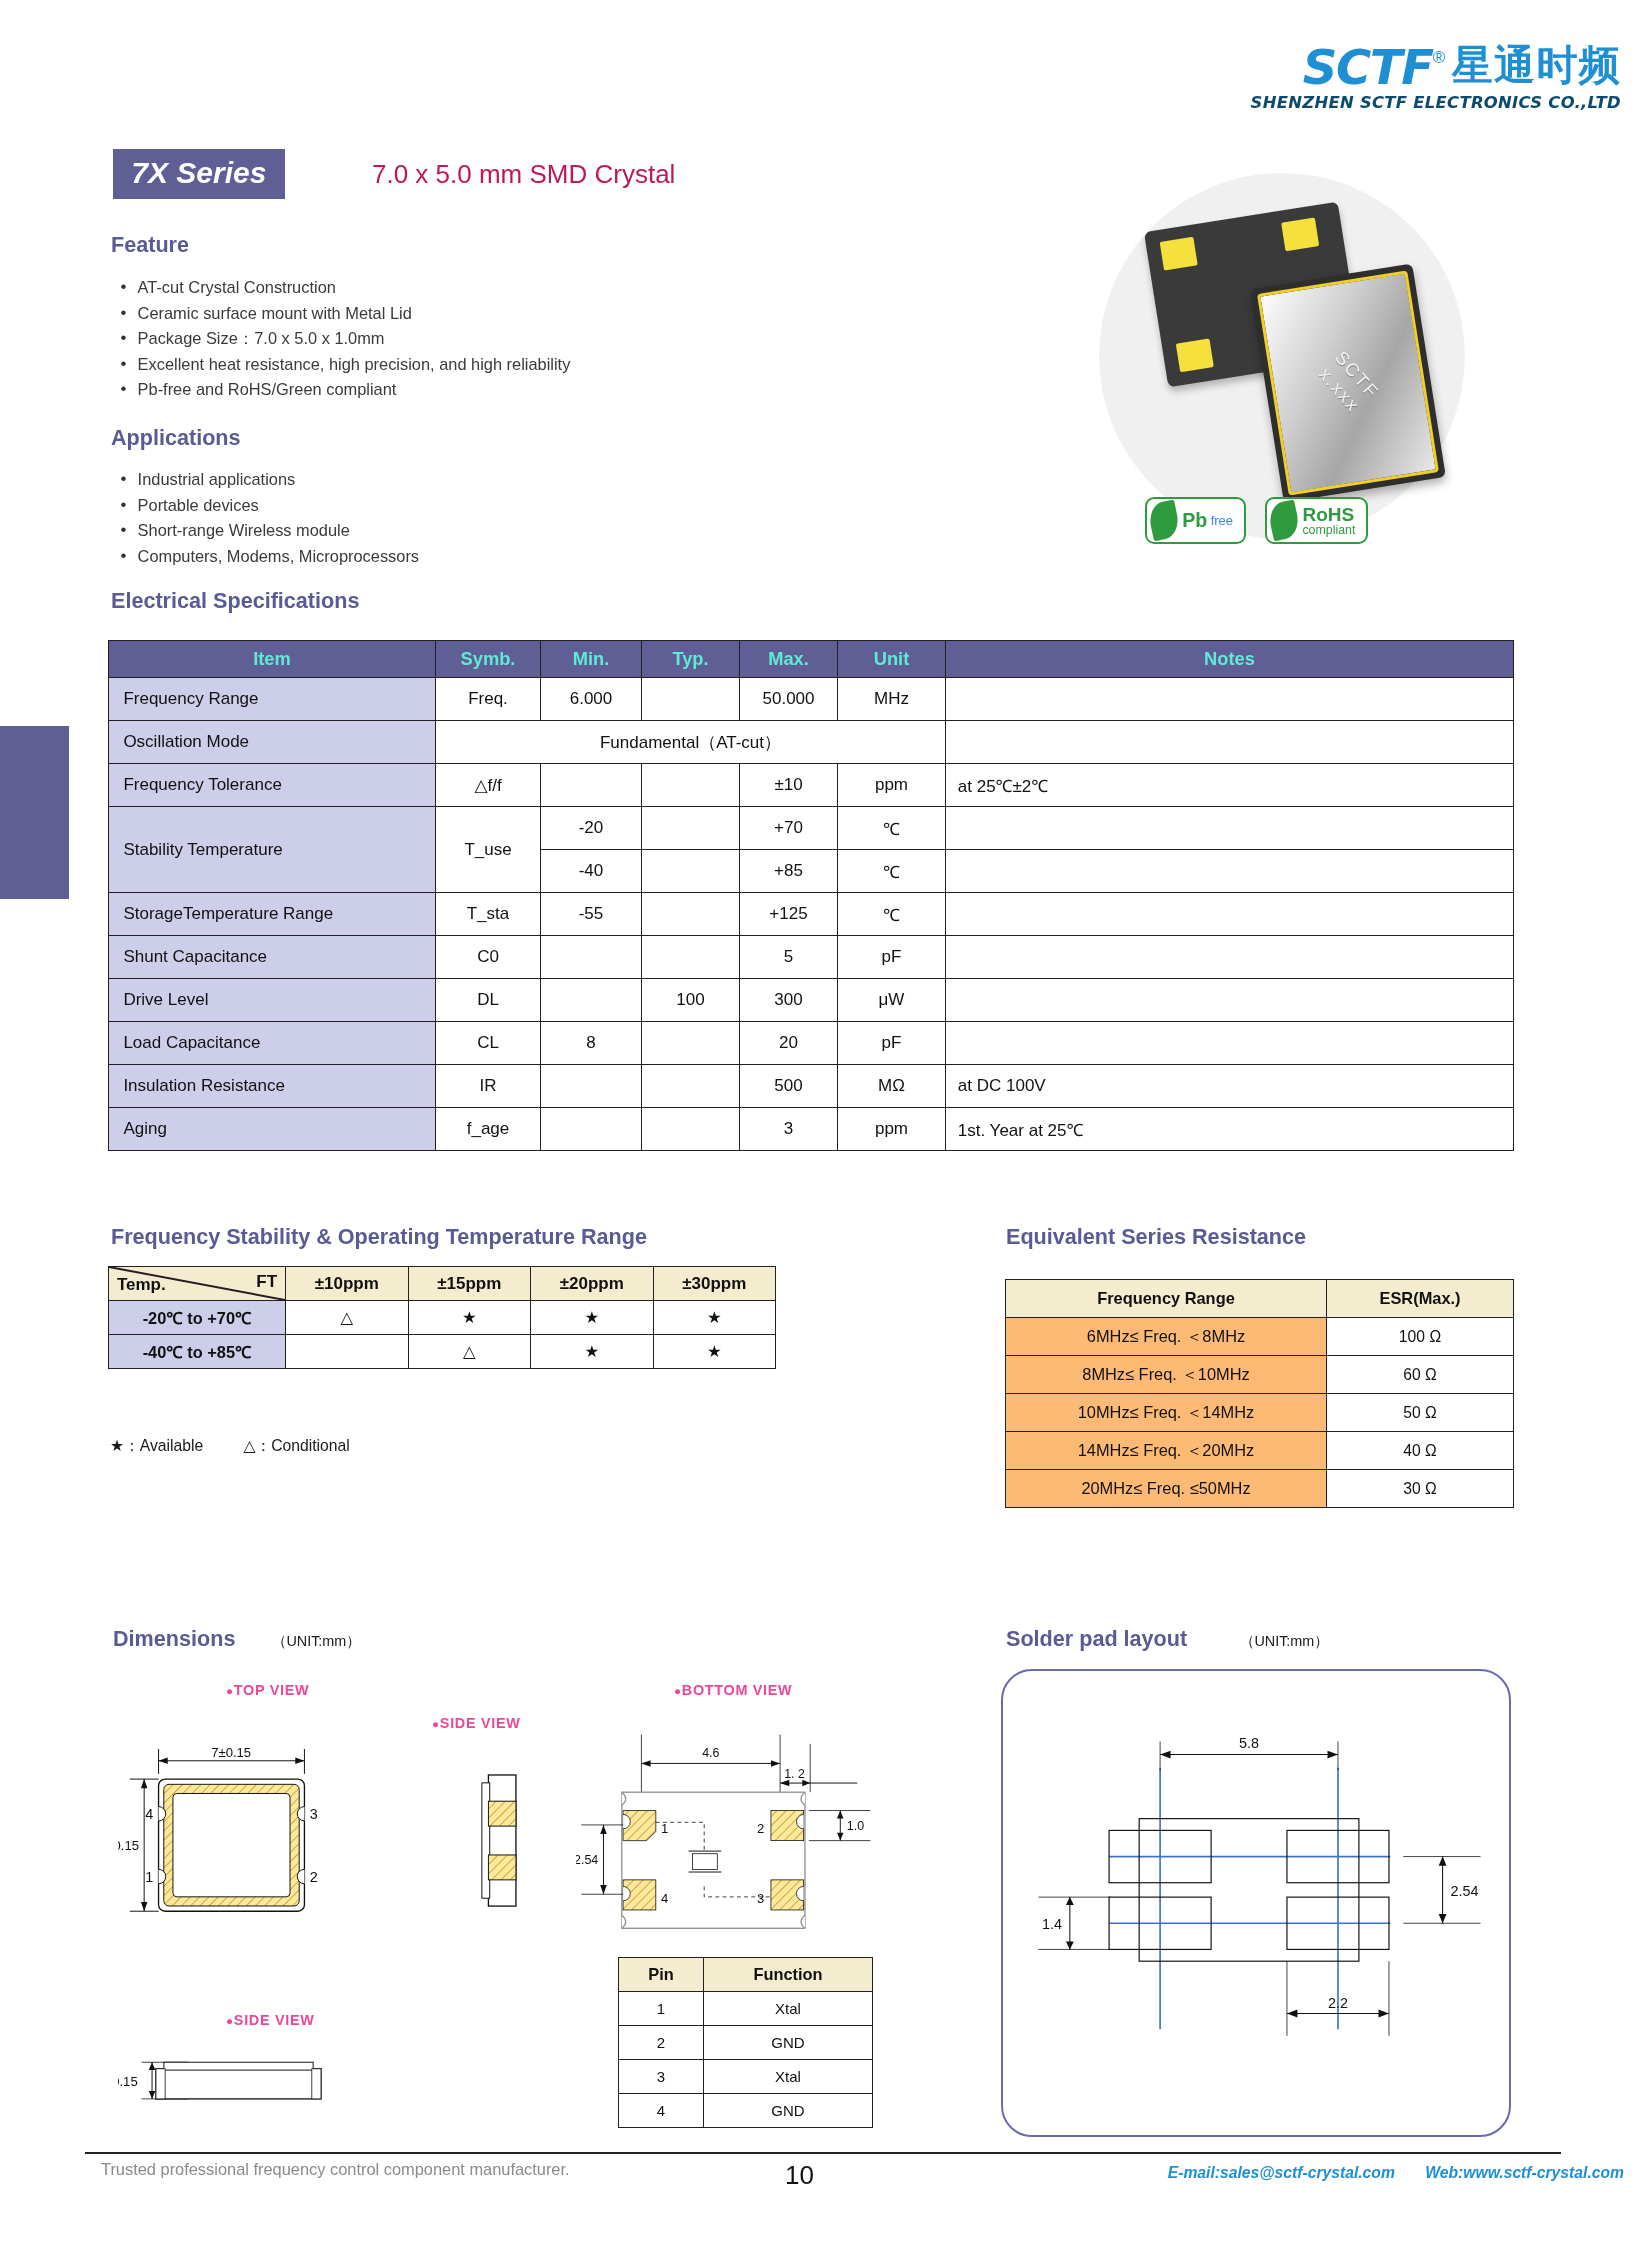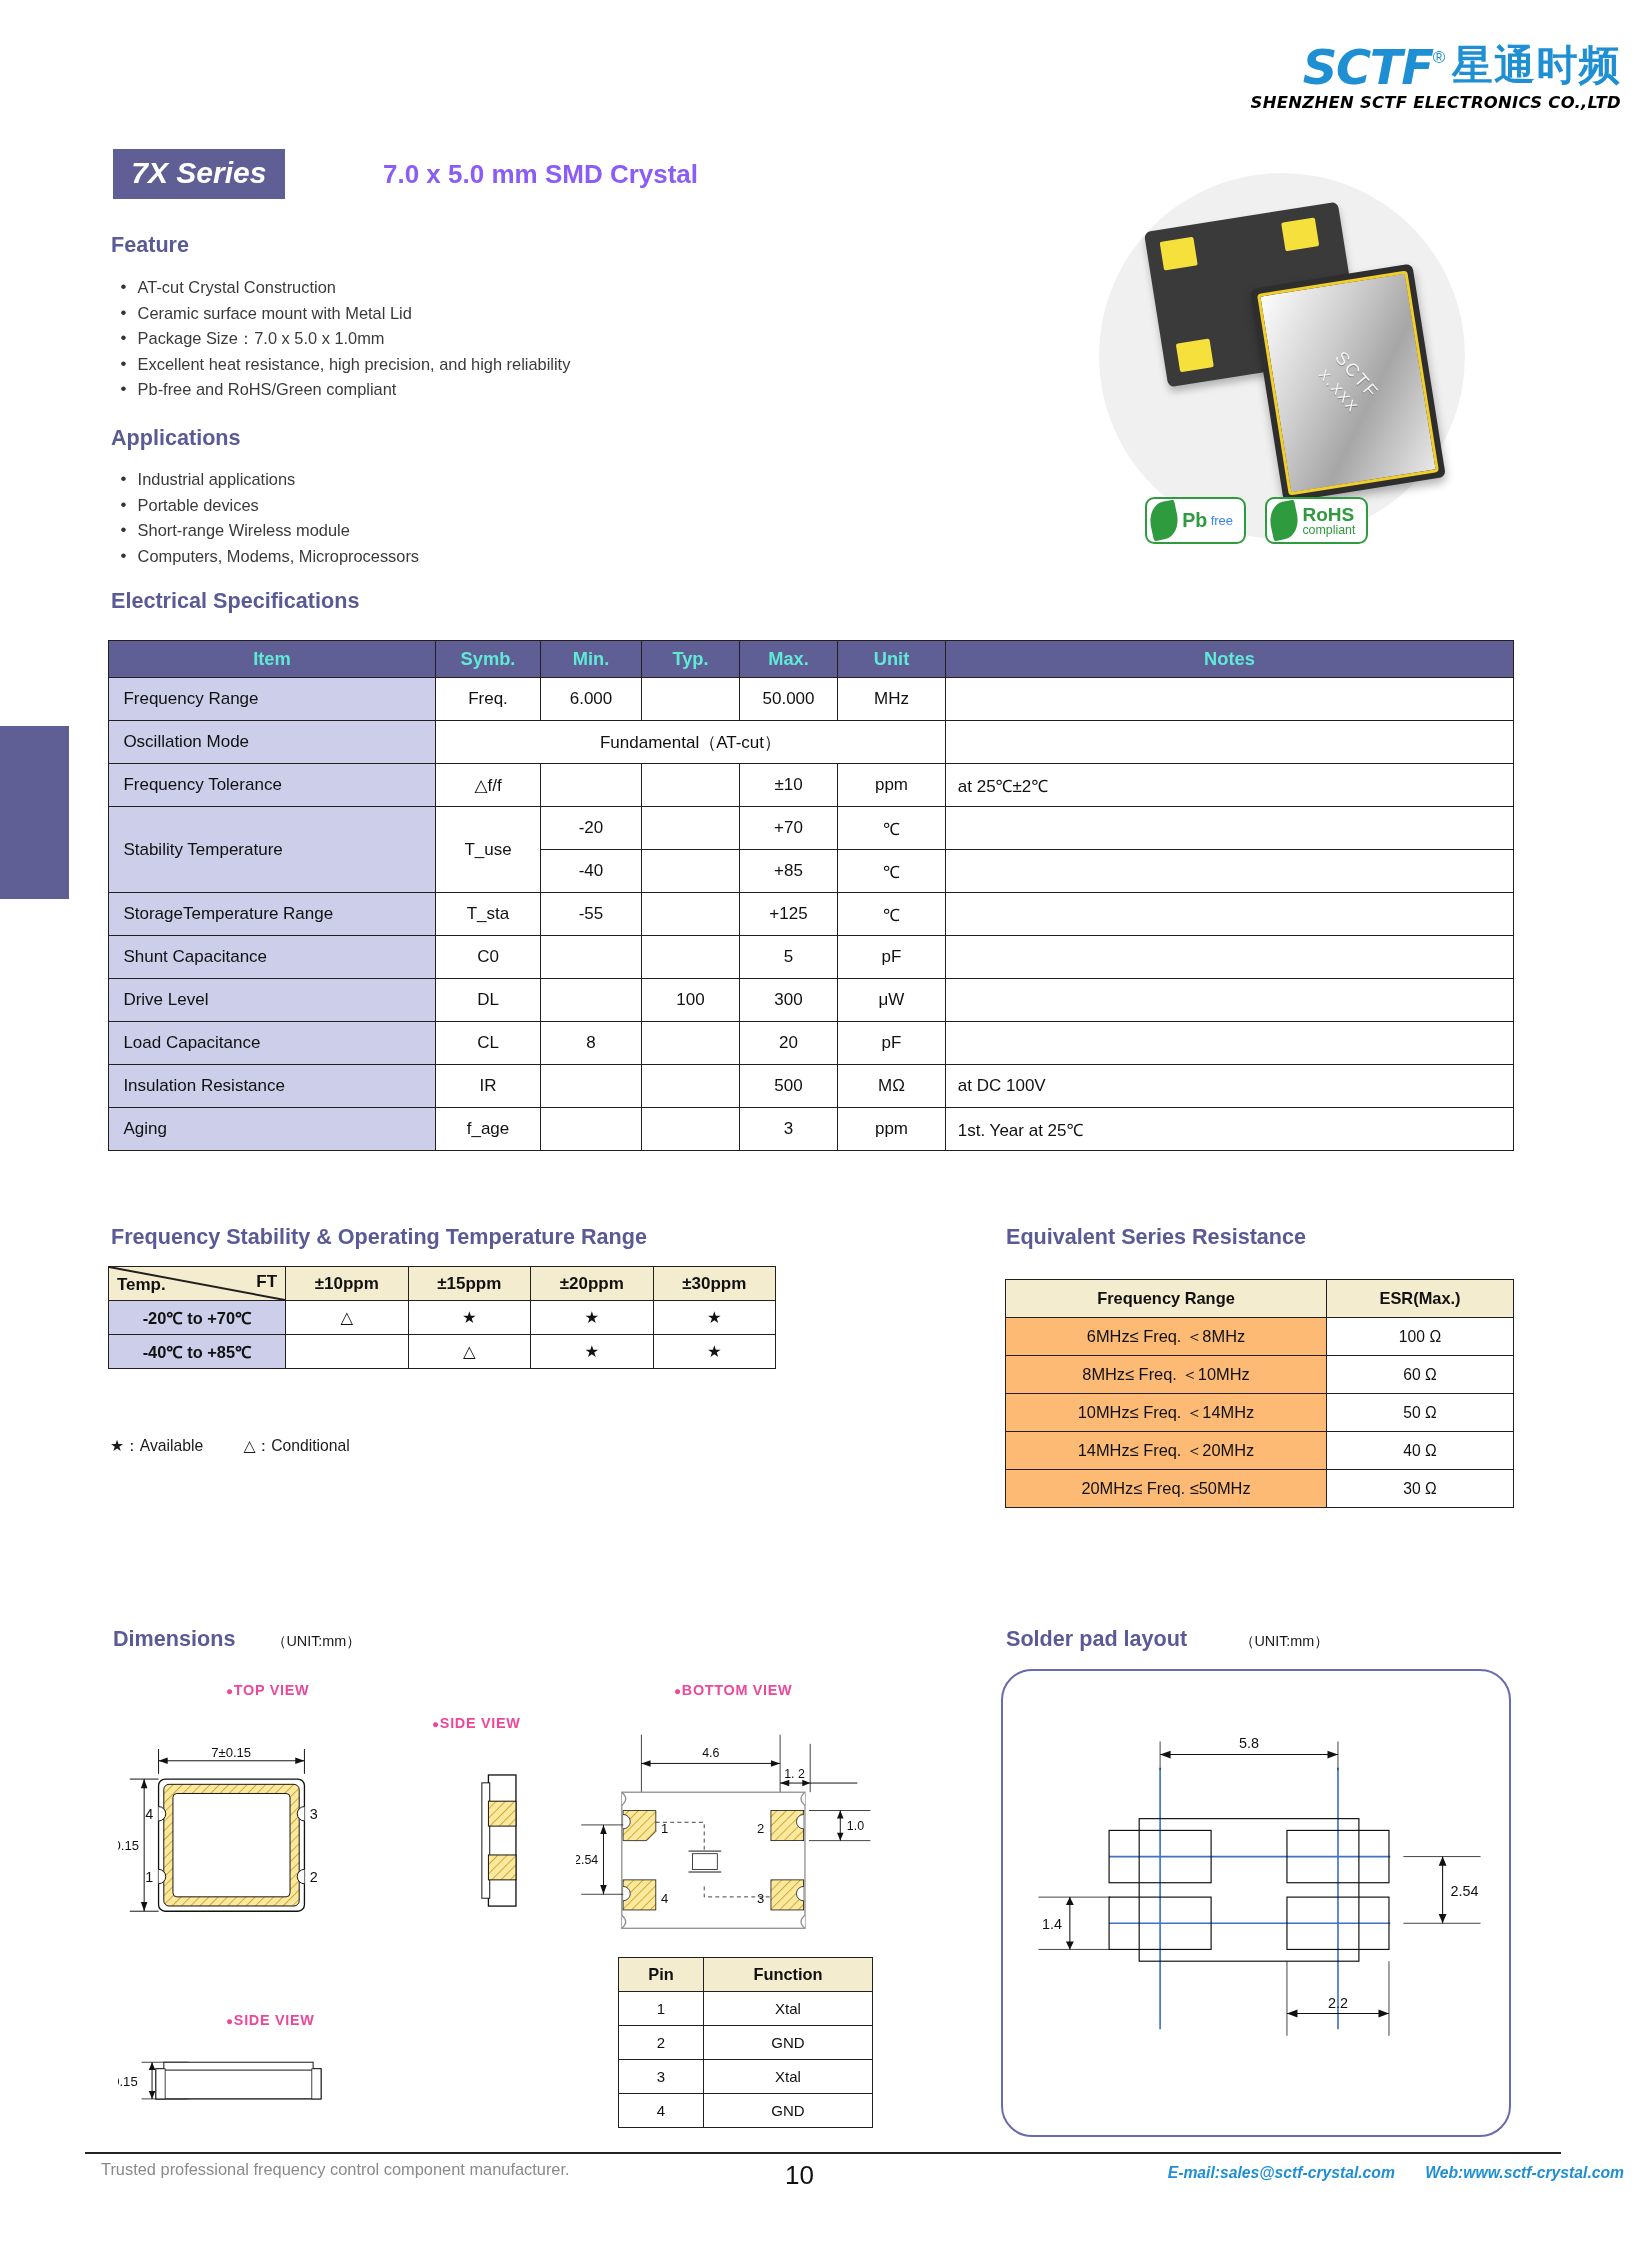--- a/index.html
+++ b/index.html
@@ -25,32 +25,32 @@
   }
   .logo-reg { font-size:17px; color:#1f8fd4; margin-top:2.6px; }
   .logo-cn {
     font-family:"DejaVu Sans", sans-serif;
     font-size:41px; color:#1f8fd4; margin-left:6.5px; line-height:1;
     letter-spacing:1.3px; font-weight:bold;
   }
   .logo-sub {
     font-family:"DejaVu Sans", sans-serif;
     font-size:16.4px; font-weight:bold; font-style:italic;
-    color:#000000; letter-spacing:0.3px; margin-top:2.6px;
+    color:#0c4a6e; letter-spacing:0.3px; margin-top:2.6px;
   }
   .series-badge {
     position:absolute; left:113px; top:149px;
     background:#5f5f96; color:#fff;
     font-size:30px; font-weight:bold; font-style:italic;
     padding:6.5px 18.3px 9.2px 18.3px;
     letter-spacing:0px;
   }
   .series-sub {
-    position:absolute; left:383px; top:159px;
-    font-size:26px; font-weight:bold; color:#8b5cf6;
+    position:absolute; left:372px; top:159px;
+    font-size:26px; font-weight:normal; color:#be185d;
   }
   
   .sec-h {
     position:absolute; font-size:21.6px; font-weight:bold; color:#5a5a96;
   }
   .sec-h.small-unit { font-weight:normal; color:#1a1a1a; font-size:14.4px; }
   
   .blist { position:absolute; }
   .blist li {
     list-style:none; font-size:16.4px; color:#3a3a3a;

